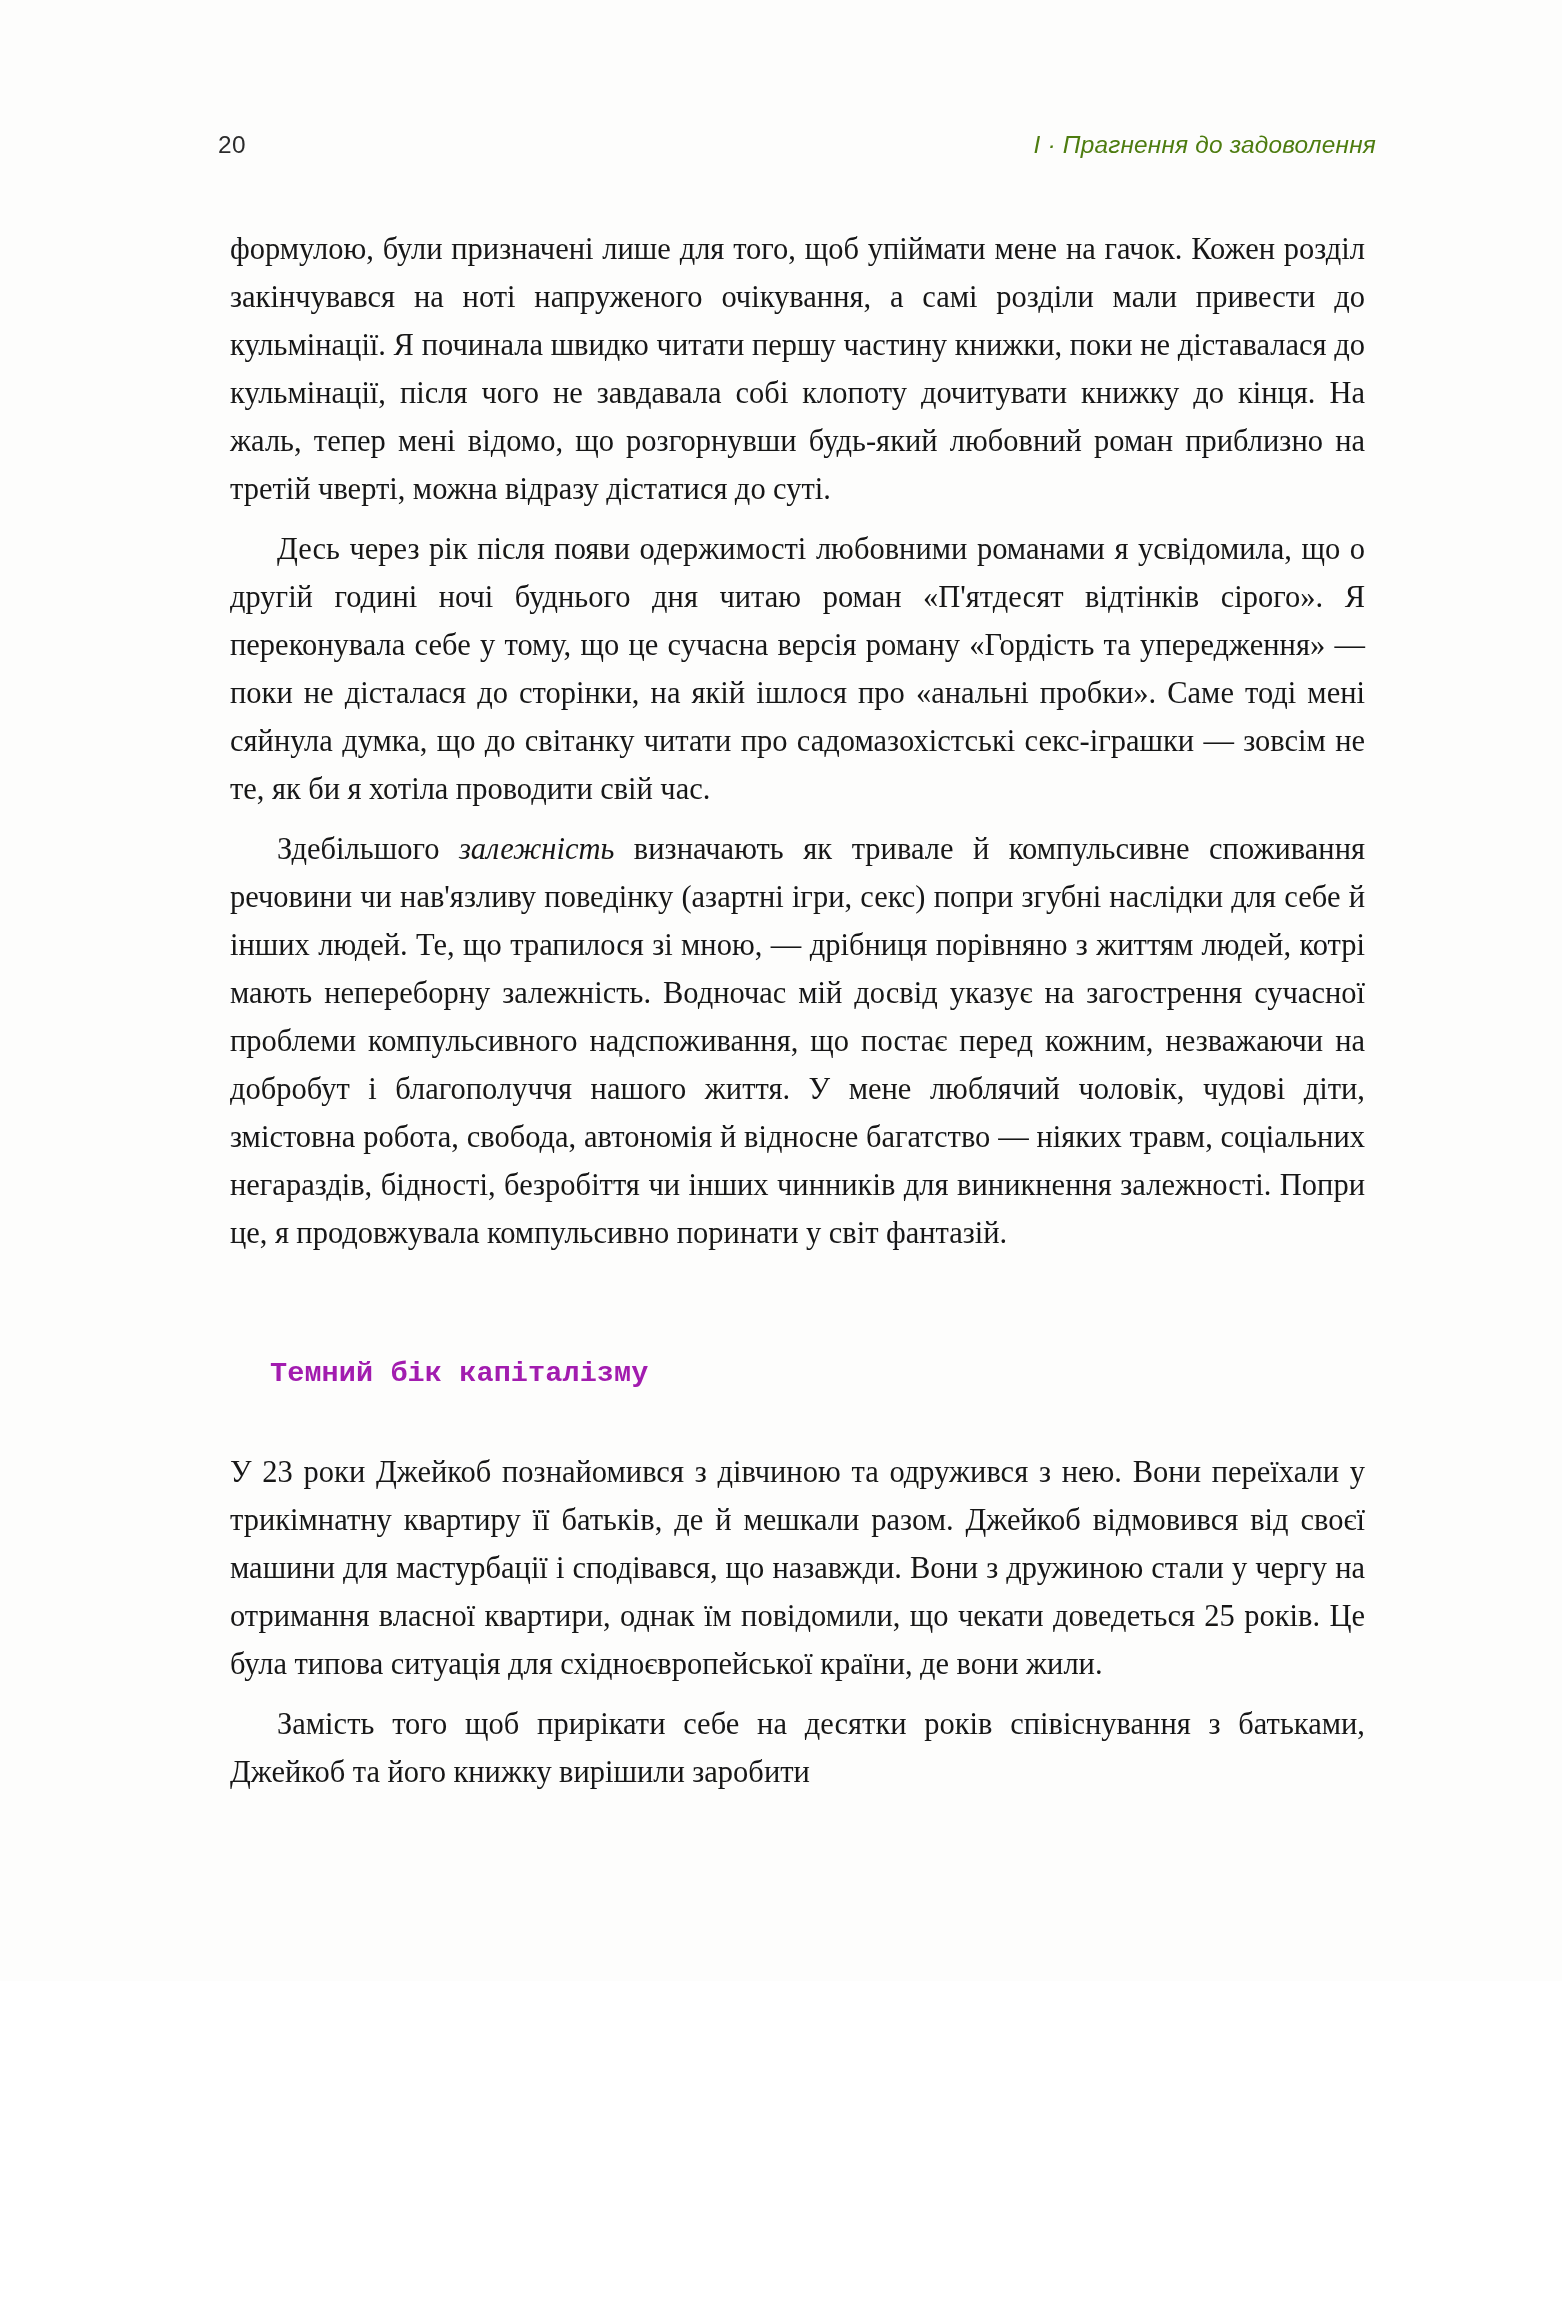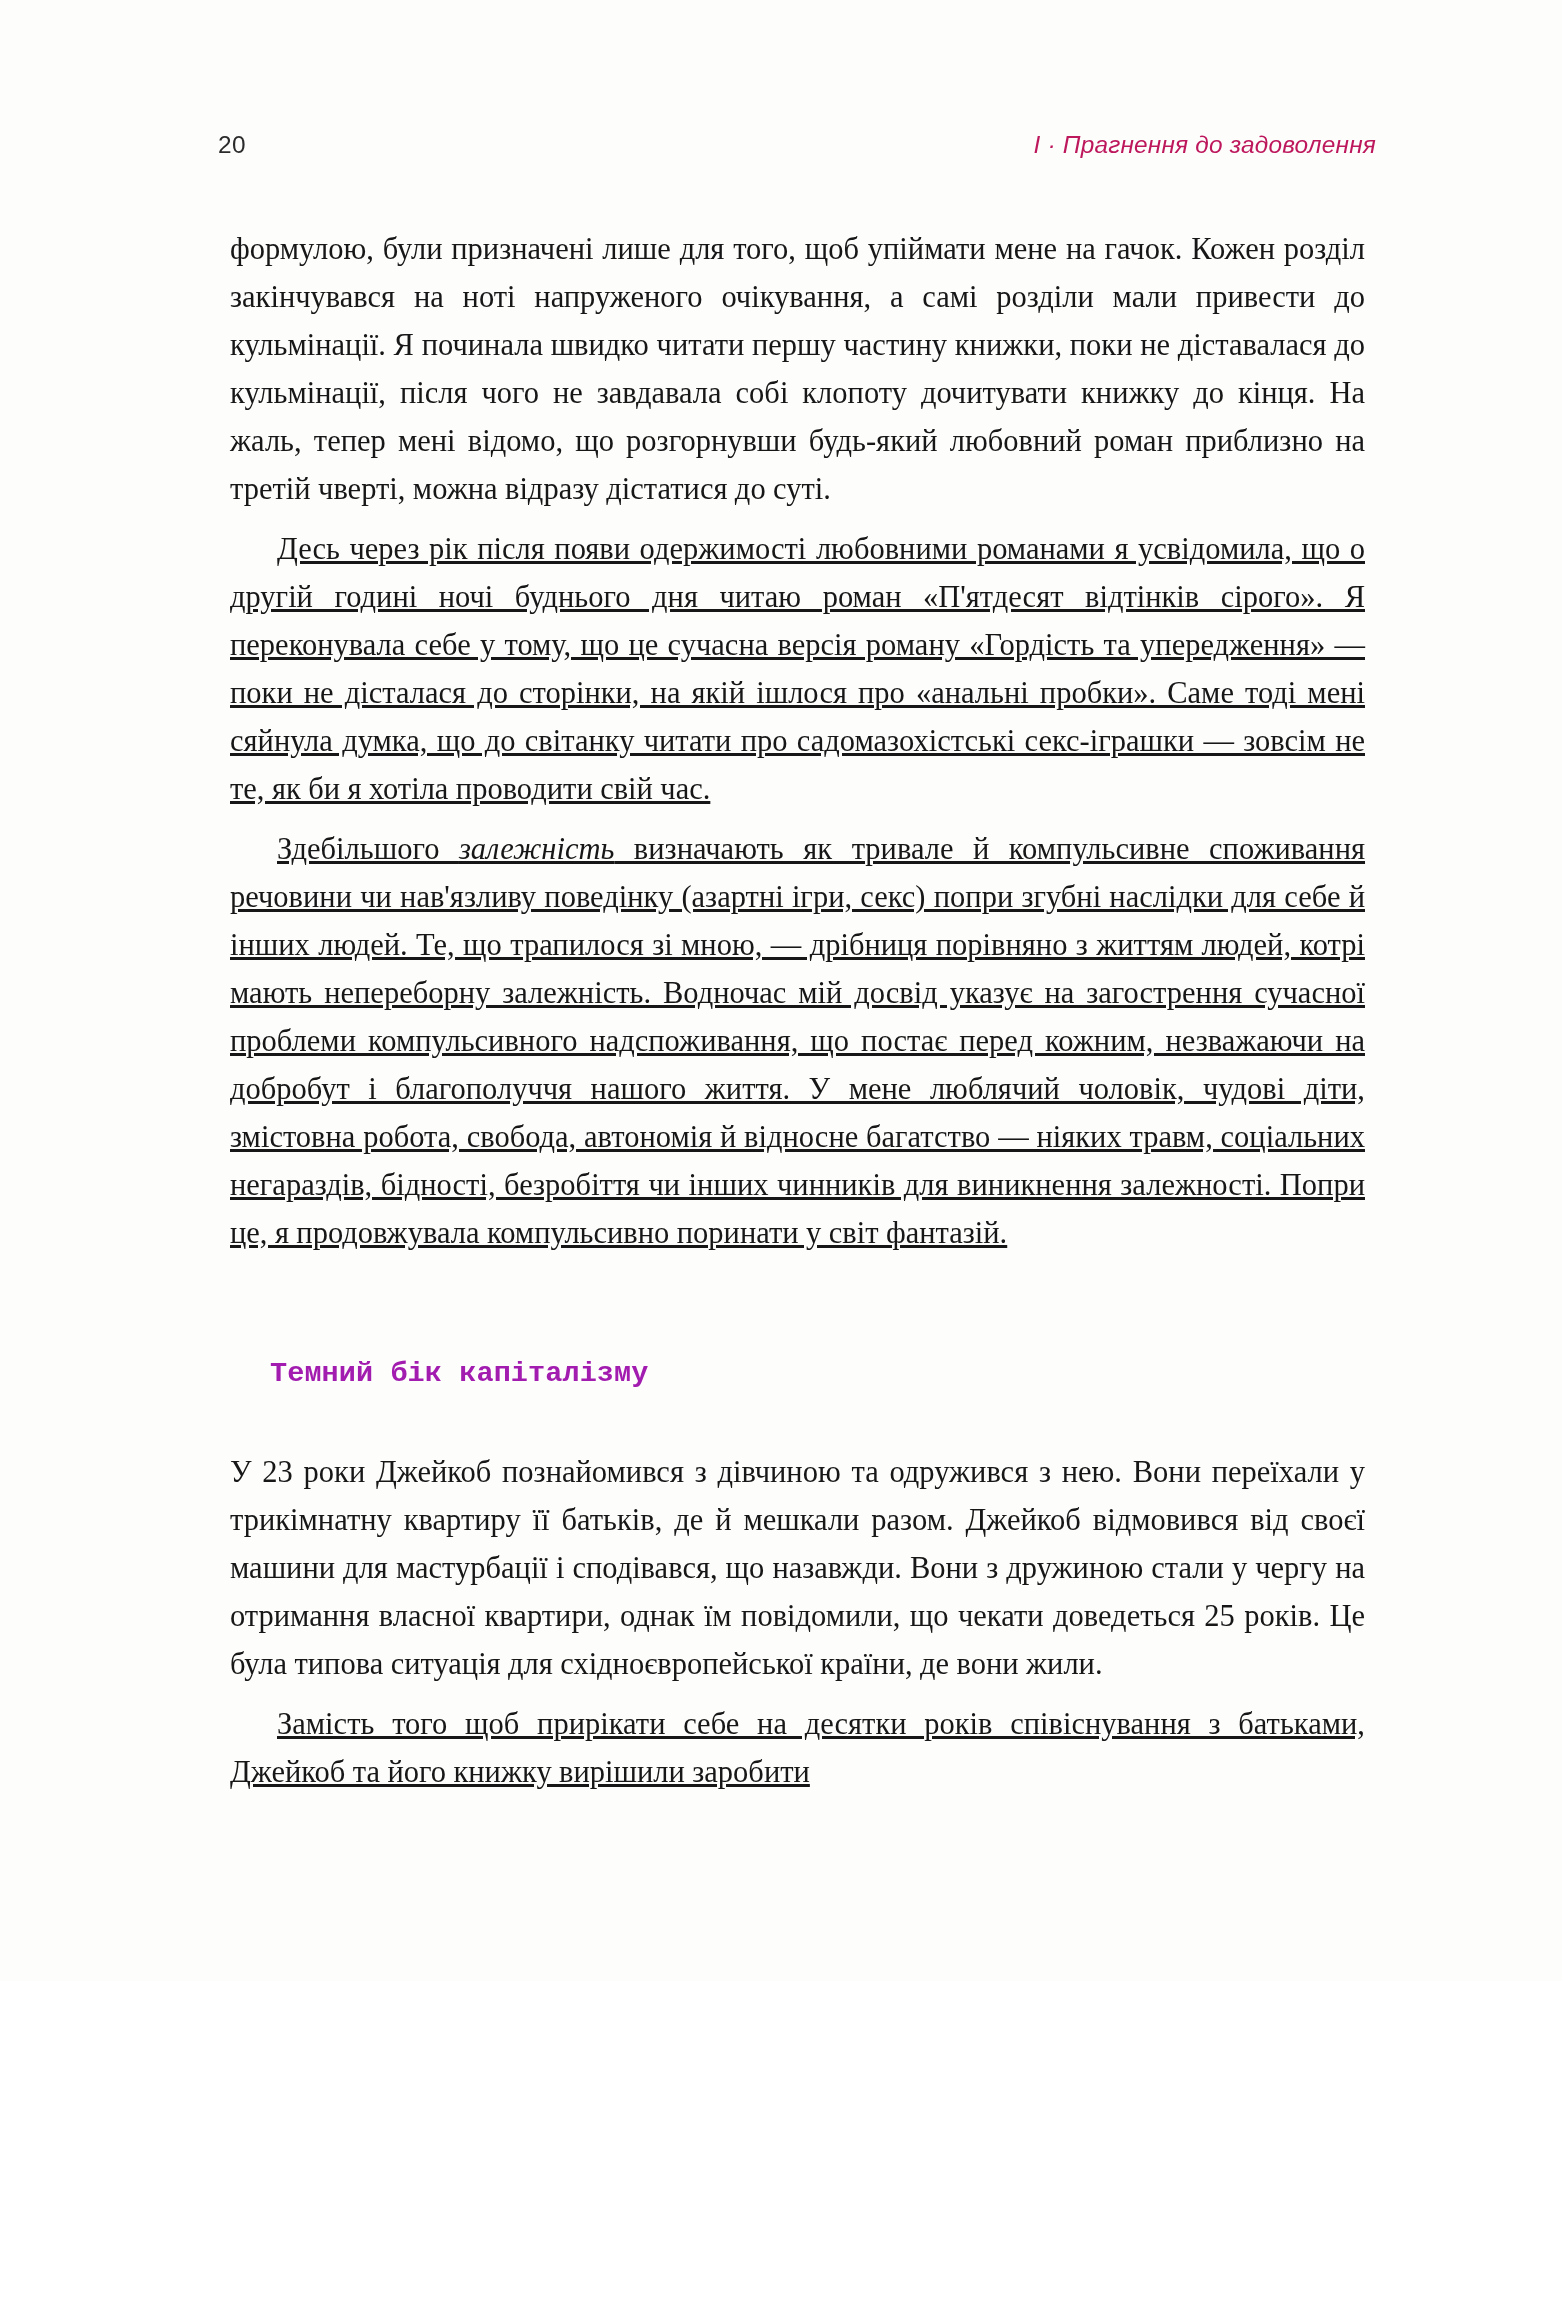--- a/index.html
+++ b/index.html
@@ -36,21 +36,21 @@
     font-weight: 400;
     color: #2b2b2b;
     letter-spacing: 0.4px;
   }
 
   .running-title {
     font-family: "Liberation Sans", sans-serif;
     font-style: italic;
     font-size: 24.4px;
     font-weight: 400;
-    color: #be185d;
+    color: #4d7c0f;
     letter-spacing: 0.2px;
     white-space: nowrap;
   }
 
   
   .textblock {
     position: absolute;
     left: 218px;
     top: 213px;
     width: 1159px;
@@ -65,21 +65,20 @@
     text-justify: inter-word;
     margin: 12px;
     padding: 0;
     hyphens: manual;
     -webkit-hyphens: manual;
     word-spacing: -0.2px;
   }
 
   p.body.indent {
     text-indent: 47px;
-    text-decoration: underline;
   }
 
   p.body em {
     font-style: italic;
   }
 
   
   h2.section-heading {
     font-family: Liberation Mono, monospace;
     font-size: 28.5px;

